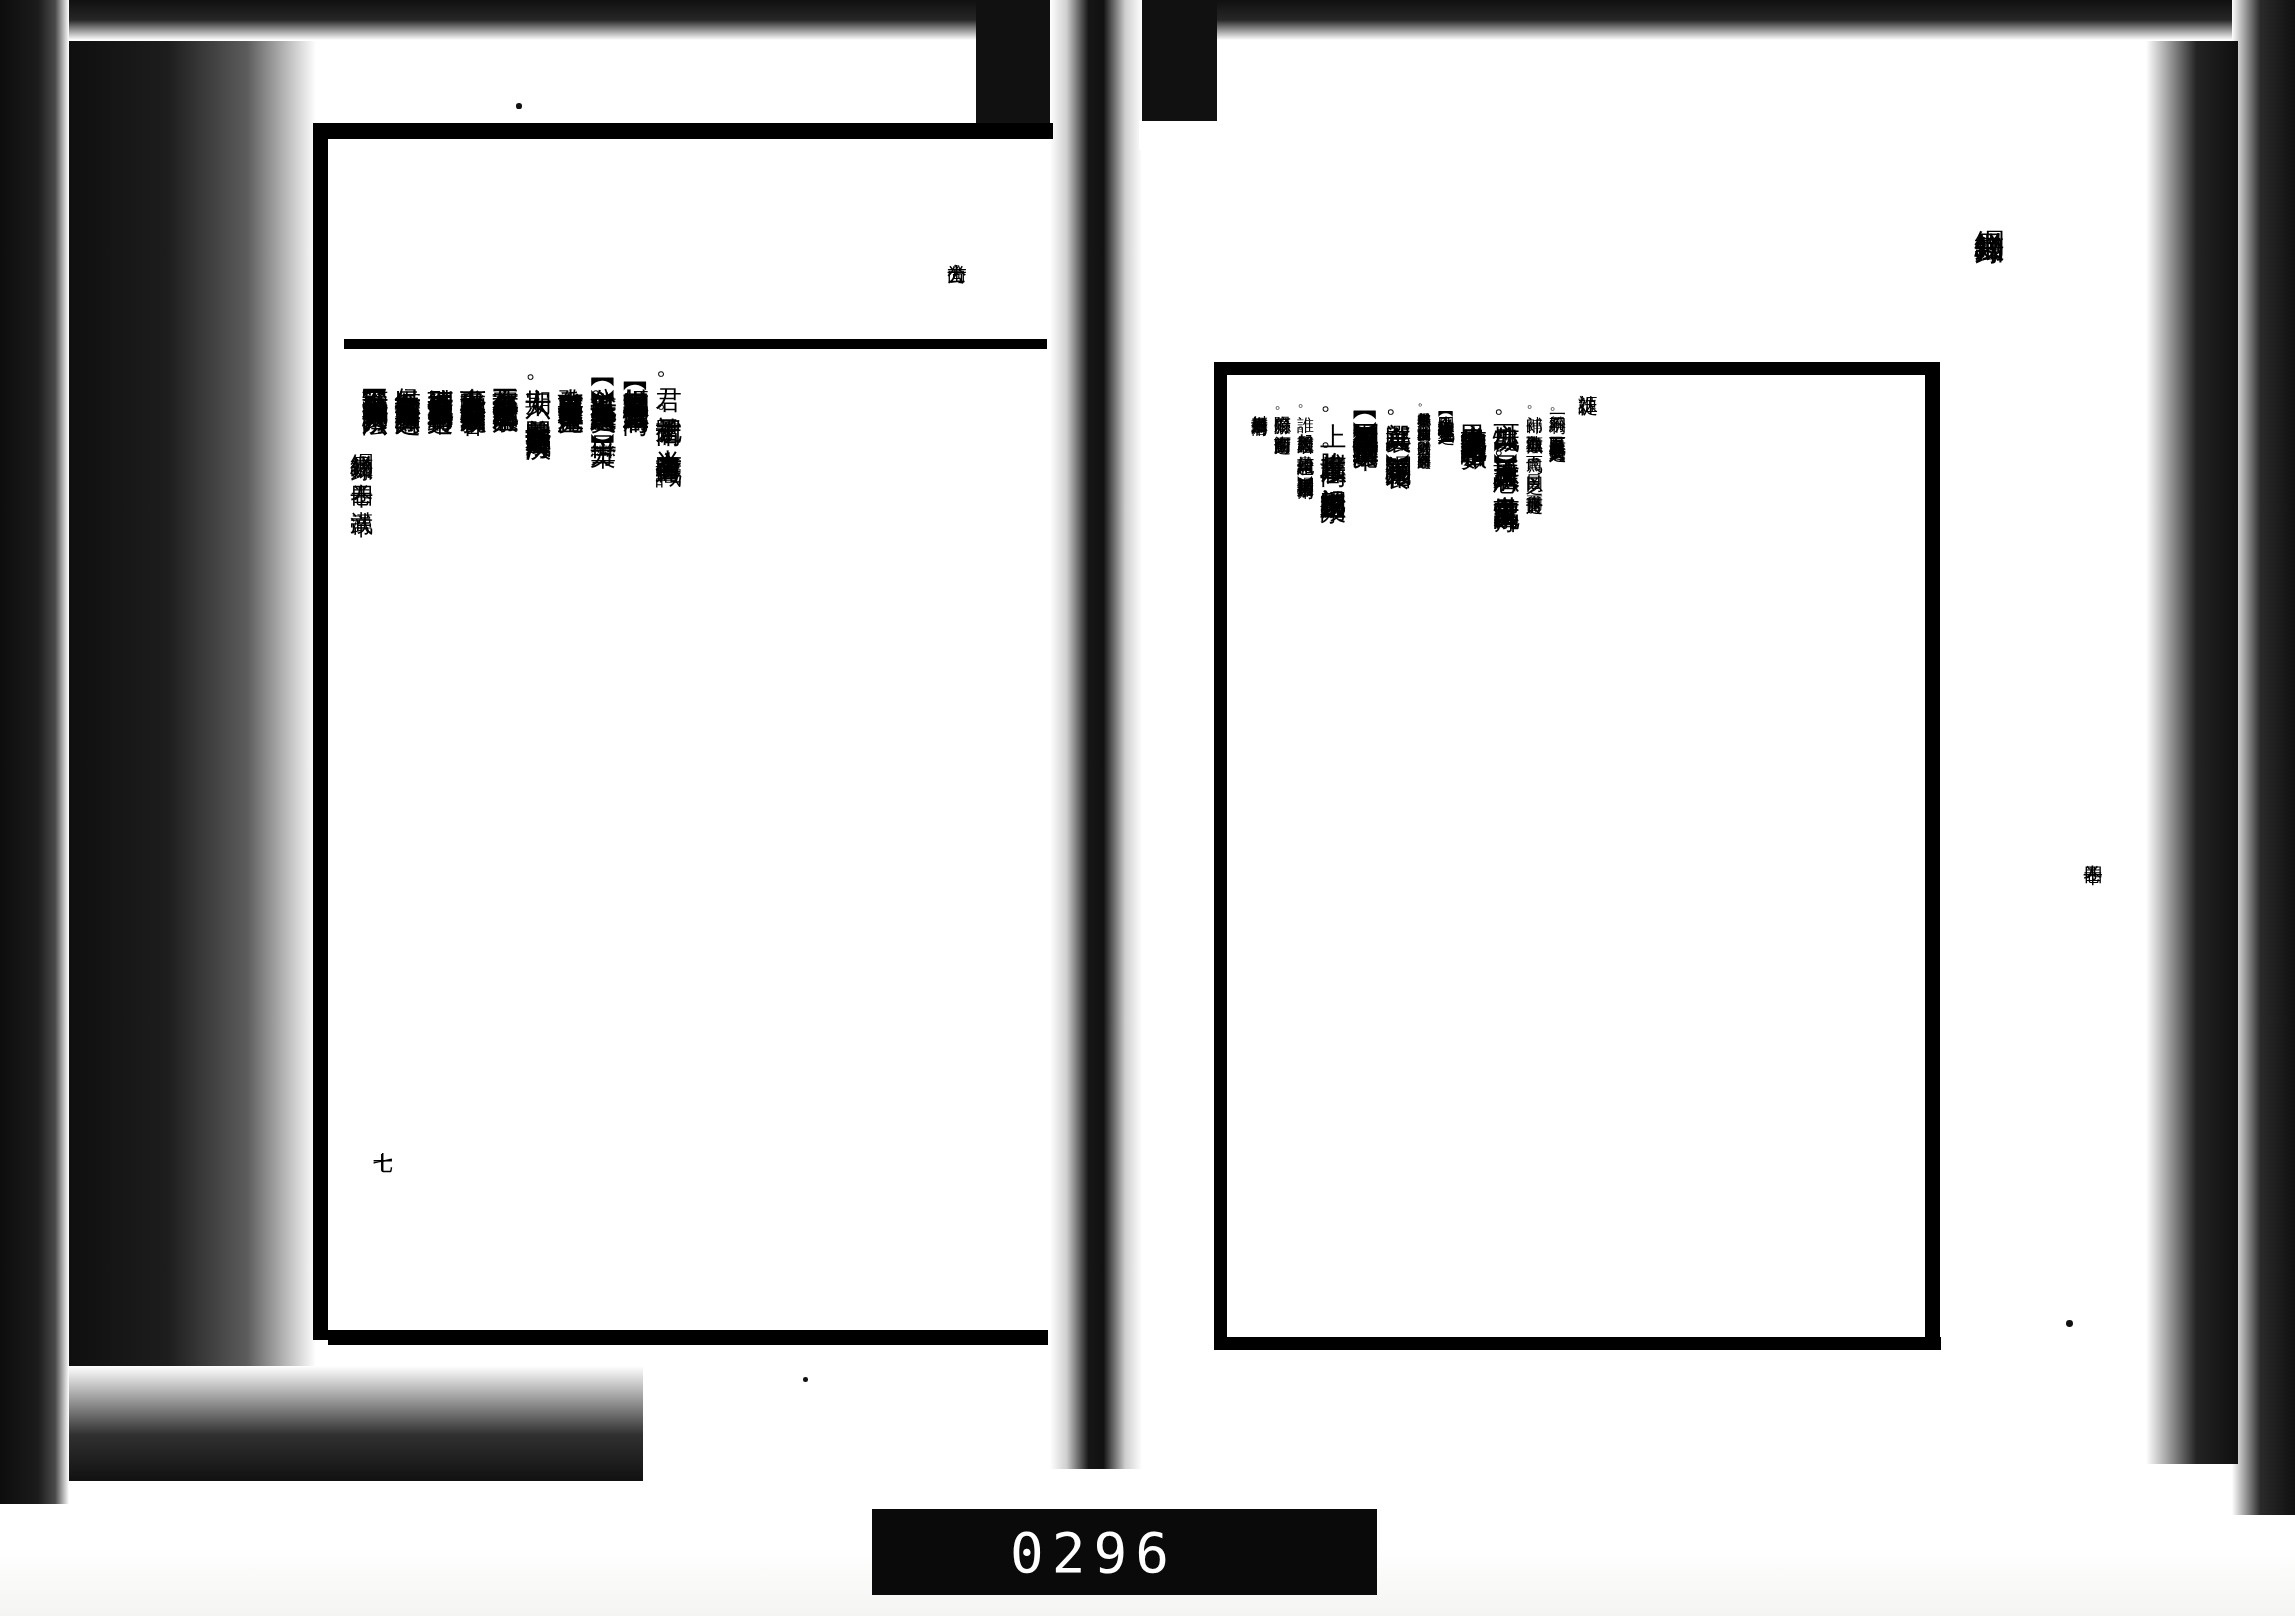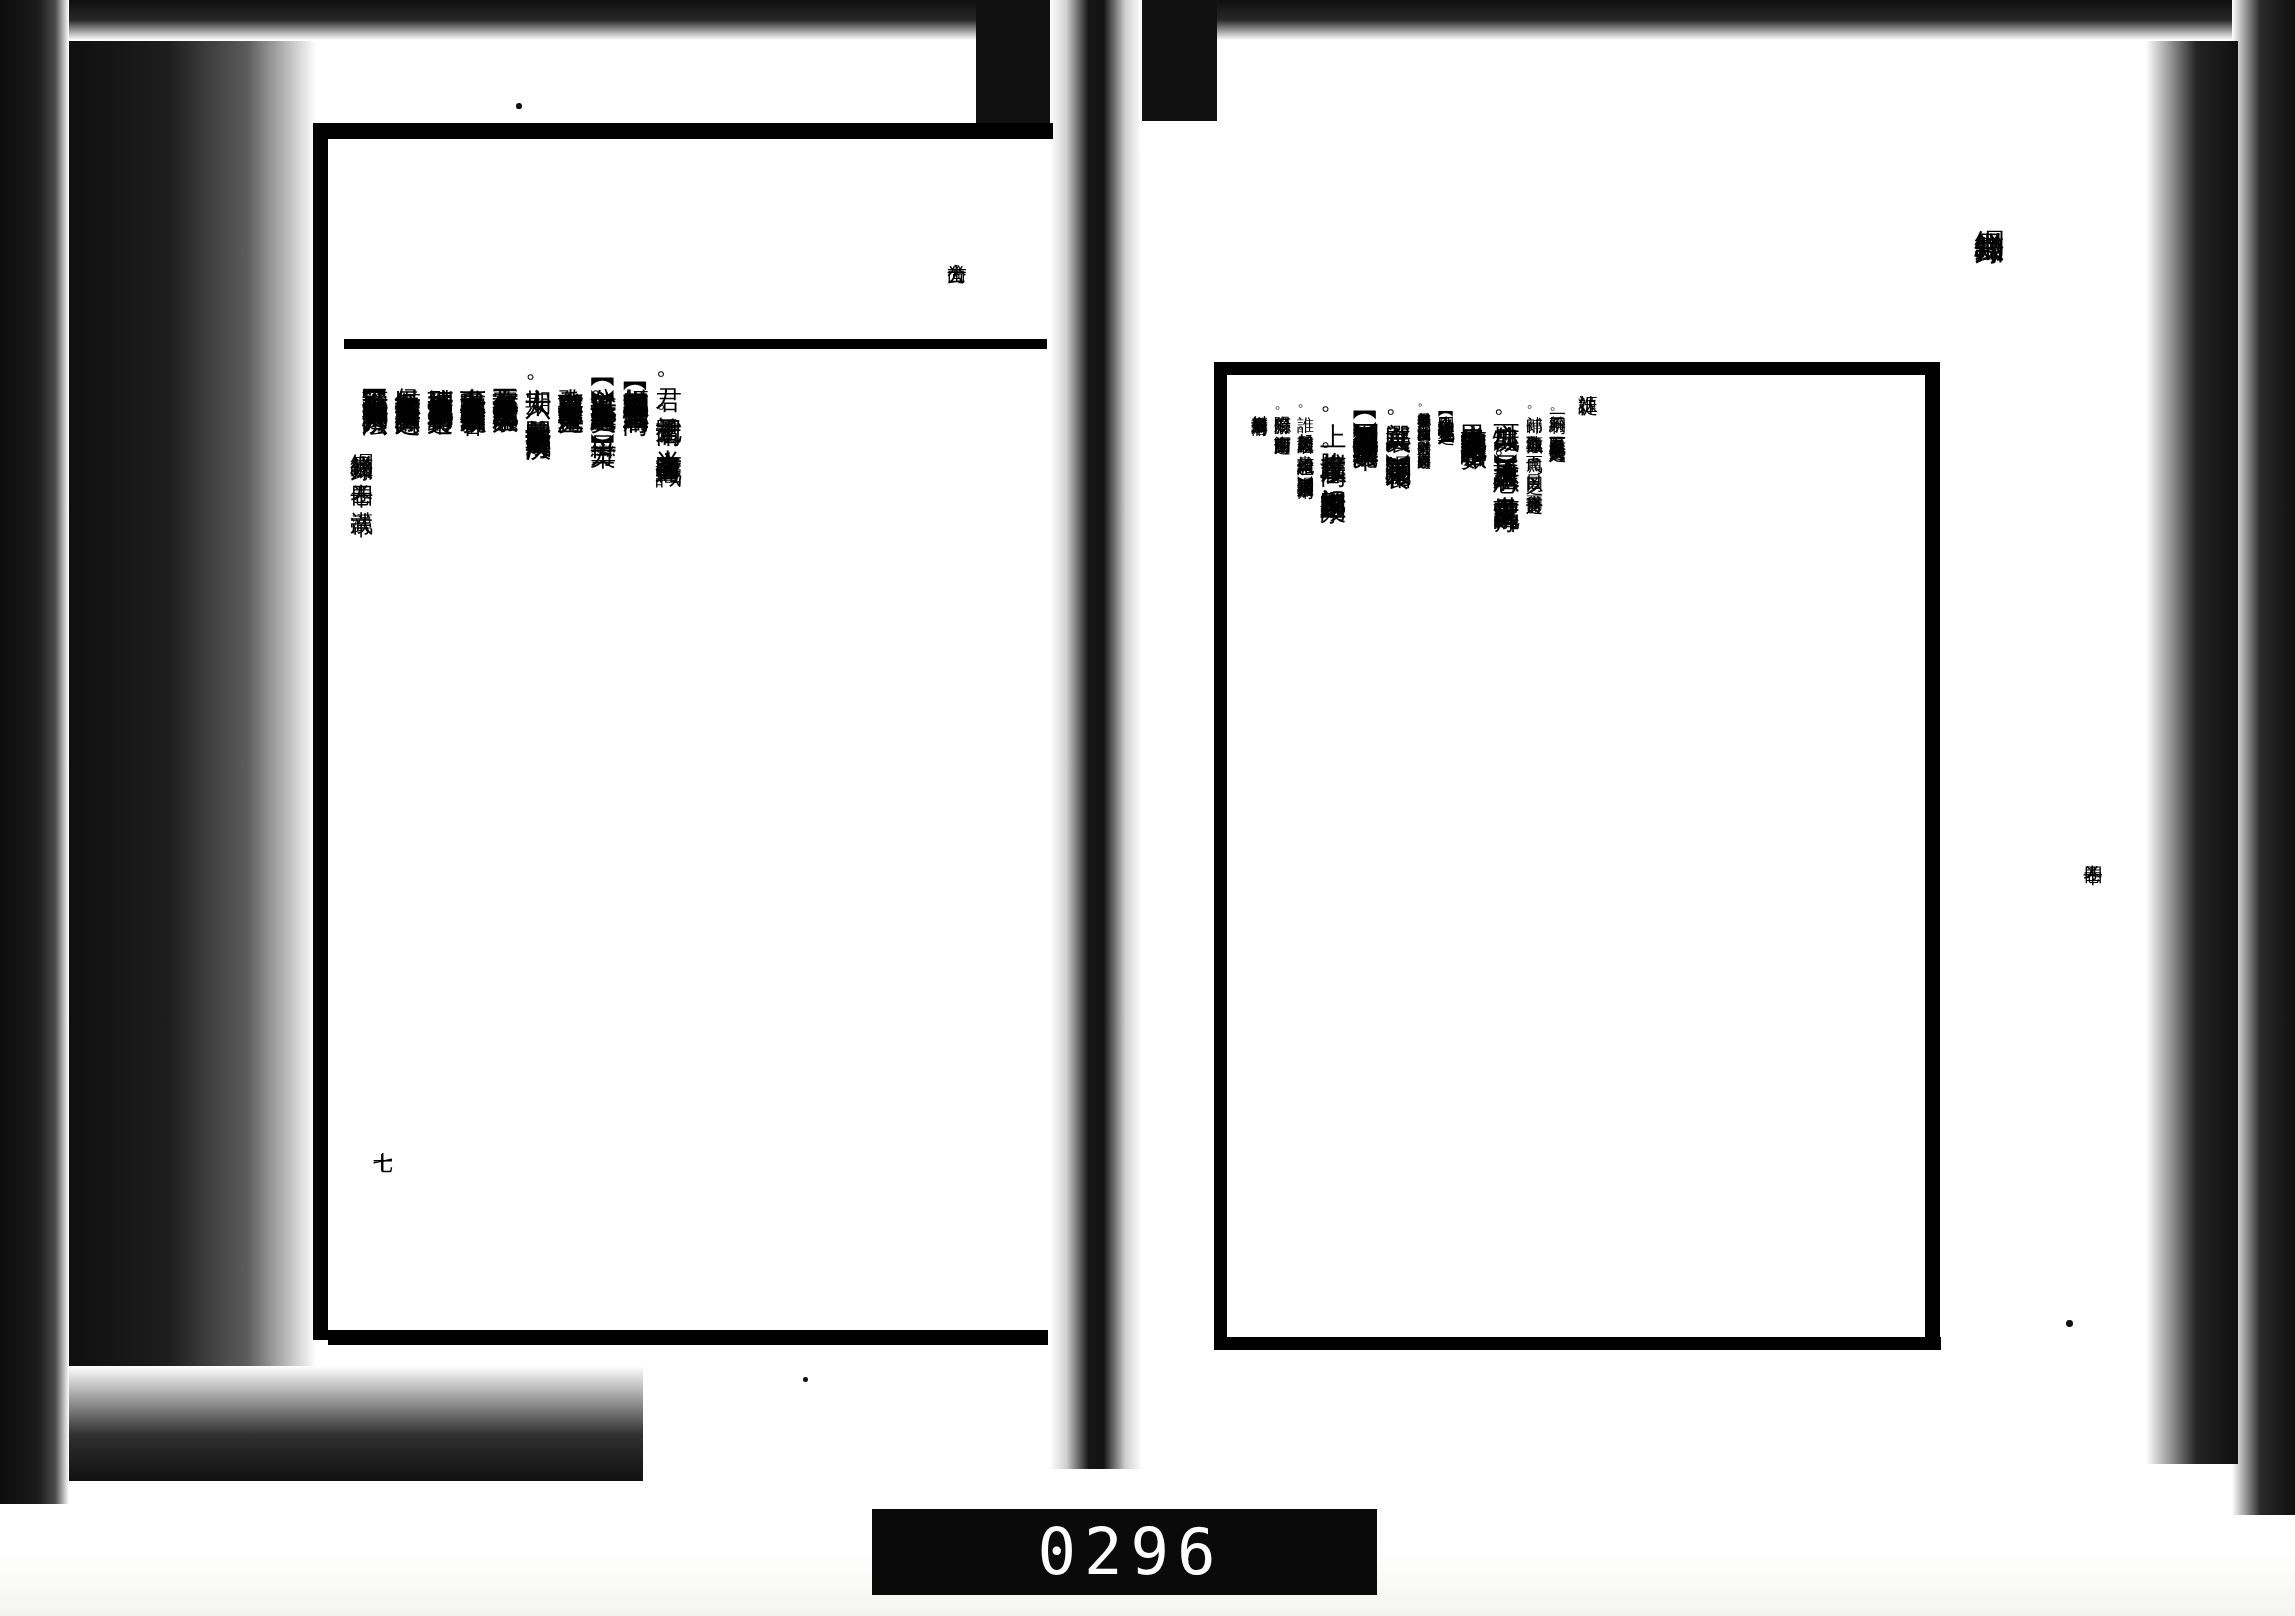--- a/index.html
+++ b/index.html
@@ -97,21 +97,21 @@
   #left-foot{position:absolute;left:367px;top:1136px;height:172px;}
   #left-foot .col{font-size:19.5px;}
 
   
   #filmstrip{
     position:absolute;left:872px;top:1509px;width:505px;height:86px;background:#0a0a0a;
   }
   #filmnum{
     position:absolute;left:1010px;top:1524px;width:241px;height:57px;
     color:#ffffff;font-family:"DejaVu Sans Mono","Liberation Mono",monospace;
-    font-size:64px;letter-spacing:8px;text-align:center;line-height:57px;
+    font-size:56px;letter-spacing:8px;text-align:left;line-height:57px;
   }
   .speck{position:absolute;background:#111;border-radius:50%;}
 </style>
 </head>
 <body>
 
 <div id="scan">
 
   <div class="edge" id="edge-top"></div>
   <div class="edge" id="edge-left"></div>

